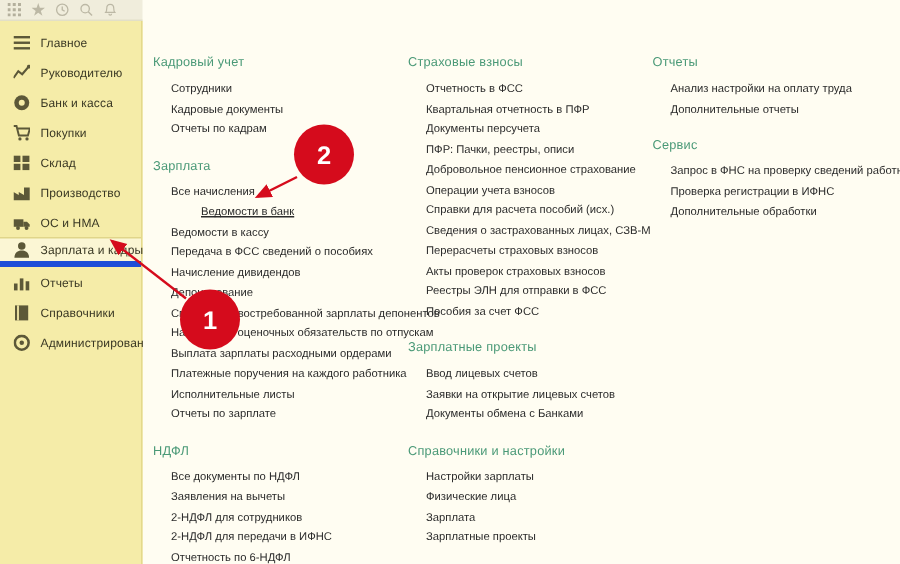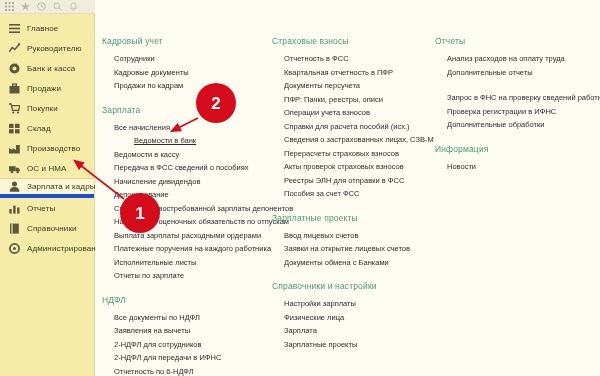--- a/index.html
+++ b/index.html
@@ -198,29 +198,20 @@
           <svg width="11" height="11" viewBox="0 0 11 11">
             <circle cx="5.5" cy="5.5" r="5" fill="#5c5838"></circle>
             <circle cx="5.5" cy="5.5" r="2" fill="#f5eca8"></circle>
           </svg>
         </span>
         <span class="side-label">Банк и касса</span>
       </div>
       <div class="side-item">
         <span class="side-icon">
           <svg width="11" height="11" viewBox="0 0 11 11">
-            <rect x="0.5" y="3" width="10" height="7.5" fill="#5c5838"></rect>
-            <rect x="3.6" y="1" width="3.8" height="2.2" fill="none" stroke="#5c5838" stroke-width="1.2"></rect>
-          </svg>
-        </span>
-        <span class="side-label">Продажи</span>
-      </div>
-      <div class="side-item">
-        <span class="side-icon">
-          <svg width="11" height="11" viewBox="0 0 11 11">
             <path d="M0 1 L2 1 L3.6 7.3 L9.6 7.3 L11 2.6 L2.7 2.6" stroke="#5c5838" stroke-width="1.3" fill="none"></path>
             <circle cx="4.3" cy="9.6" r="1.1" fill="#5c5838"></circle>
             <circle cx="9" cy="9.6" r="1.1" fill="#5c5838"></circle>
           </svg>
         </span>
         <span class="side-label">Покупки</span>
       </div>
       <div class="side-item">
         <span class="side-icon">
           <svg width="11" height="11" viewBox="0 0 11 11">
@@ -290,21 +281,21 @@
       </div>
     </div>
 
   <div class="main" id="main">
       <div class="col col1">
         <div class="group">
           <div class="group-title">Кадровый учет</div>
           <div class="group-items">
             <a class="menu-link">Сотрудники</a>
             <a class="menu-link">Кадровые документы</a>
-            <a class="menu-link">Продажи по кадрам</a>
+            <a class="menu-link">Отчеты по кадрам</a>
           </div>
         </div>
         <div class="group">
           <div class="group-title">Зарплата</div>
           <div class="group-items">
             <a class="menu-link">Все начисления</a>
             <a class="menu-link hovered">Ведомости в банк</a>
             <a class="menu-link">Ведомости в кассу</a>
             <a class="menu-link">Передача в ФСС сведений о пособиях</a>
             <a class="menu-link">Начисление дивидендов</a>
@@ -329,20 +320,21 @@
         </div>
       </div>
       <div class="col col2">
         <div class="group">
           <div class="group-title">Страховые взносы</div>
           <div class="group-items">
             <a class="menu-link">Отчетность в ФСС</a>
             <a class="menu-link">Квартальная отчетность в ПФР</a>
             <a class="menu-link">Документы персучета</a>
             <a class="menu-link">ПФР: Пачки, реестры, описи</a>
+            <a class="menu-link">Добровольное пенсионное страхование</a>
             <a class="menu-link">Операции учета взносов</a>
             <a class="menu-link">Справки для расчета пособий (исх.)</a>
             <a class="menu-link">Сведения о застрахованных лицах, СЗВ-М</a>
             <a class="menu-link">Перерасчеты страховых взносов</a>
             <a class="menu-link">Акты проверок страховых взносов</a>
             <a class="menu-link">Реестры ЭЛН для отправки в ФСС</a>
             <a class="menu-link">Пособия за счет ФСС</a>
           </div>
         </div>
         <div class="group">
@@ -360,35 +352,30 @@
             <a class="menu-link">Физические лица</a>
             <a class="menu-link">Зарплата</a>
             <a class="menu-link">Зарплатные проекты</a>
           </div>
         </div>
       </div>
       <div class="col col3">
         <div class="group">
           <div class="group-title">Отчеты</div>
           <div class="group-items">
-            <a class="menu-link">Анализ расходов на оплату труда</a>
+            <a class="menu-link">Анализ настройки на оплату труда</a>
             <a class="menu-link">Дополнительные отчеты</a>
           </div>
         </div>
         <div class="group">
+          <div class="group-title">Сервис</div>
           <div class="group-items">
             <a class="menu-link">Запрос в ФНС на проверку сведений работников</a>
             <a class="menu-link">Проверка регистрации в ИФНС</a>
             <a class="menu-link">Дополнительные обработки</a>
-          </div>
-        </div>
-        <div class="group">
-          <div class="group-title">Информация</div>
-          <div class="group-items">
-            <a class="menu-link">Новости</a>
           </div>
         </div>
       </div>
     </div>
 
   <svg class="anno-svg">
     <defs>
       <marker id="ah" markerWidth="7" markerHeight="7" refX="5.5" refY="3" orient="auto">
         <polygon points="0,0 7,3 0,6" fill="#d50b1c"></polygon>
       </marker>

